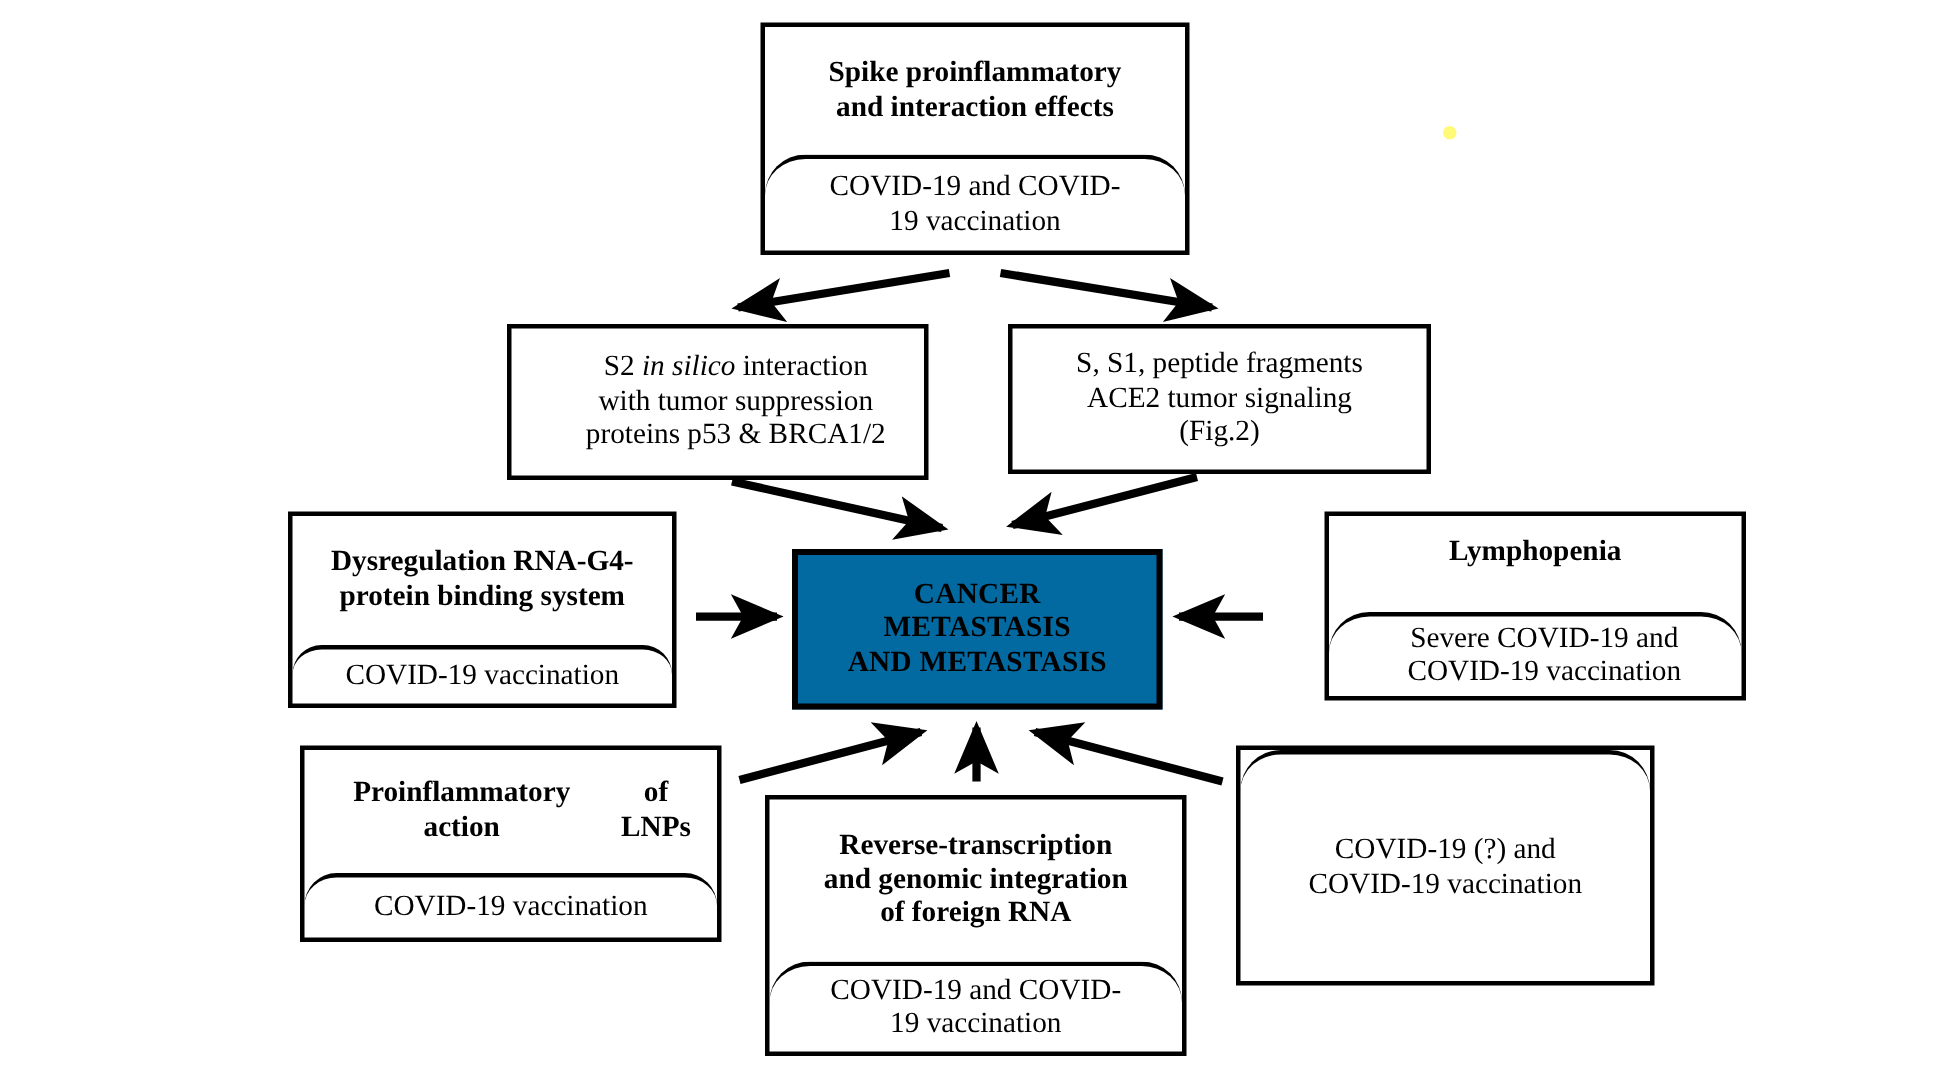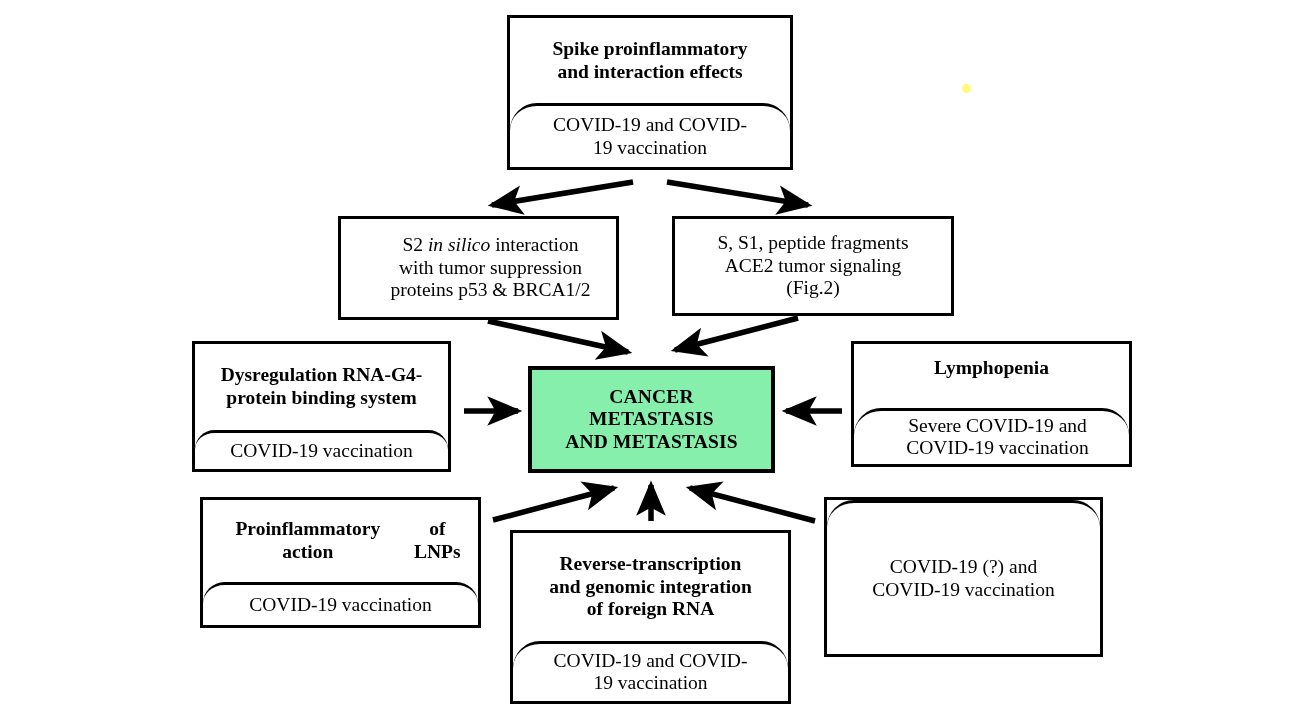--- a/index.html
+++ b/index.html
@@ -18,21 +18,21 @@
   }
   .box {
     position: absolute;
     box-sizing: border-box;
     border: 3px solid #000000;
     background: #ffffff;
     display: flex;
     flex-direction: column;
   }
   .box.filled {
-    background: #86efac;
+    background: #0369a1;
   }
   .cell {
     flex: 1 1 auto;
     display: flex;
     align-items: center;
     justify-content: center;
     text-align: center;
     padding: 4px 8px;
     box-sizing: border-box;
     line-height: 1.16;
@@ -108,21 +108,21 @@
   </div>
 
   <div class="box" style="left:160px; top:341px; width:259px; height:131px; font-size:19.5px;margin-left:32px;">
     <div class="cell head" style="height:80px; flex-direction:column;">
       <span>Dysregulation RNA-G4-</span>
       <span>protein binding system</span>
     </div>
     <div class="cell sub">COVID-19 vaccination</div>
   </div>
 
-  <div class="box" style="left:851px; top:341px; width:281px; height:126px; font-size:19.5px;gap:16px;">
+  <div class="box" style="left:883px; top:341px; width:281px; height:126px; font-size:19.5px;gap:16px;">
     <div class="cell head" style="height:52px;">Lymphopenia</div>
     <div class="cell sub" style="flex-direction:column;padding-left:20px;">
       <span>Severe COVID-19 and</span>
       <span>COVID-19 vaccination</span>
     </div>
   </div>
 
   <div class="box" style="left:200px; top:497px; width:281px; height:131px; font-size:19.5px;">
     <div class="cell head" style="height:73px; flex-direction:row;">
       <span>Proinflammatory action</span>

